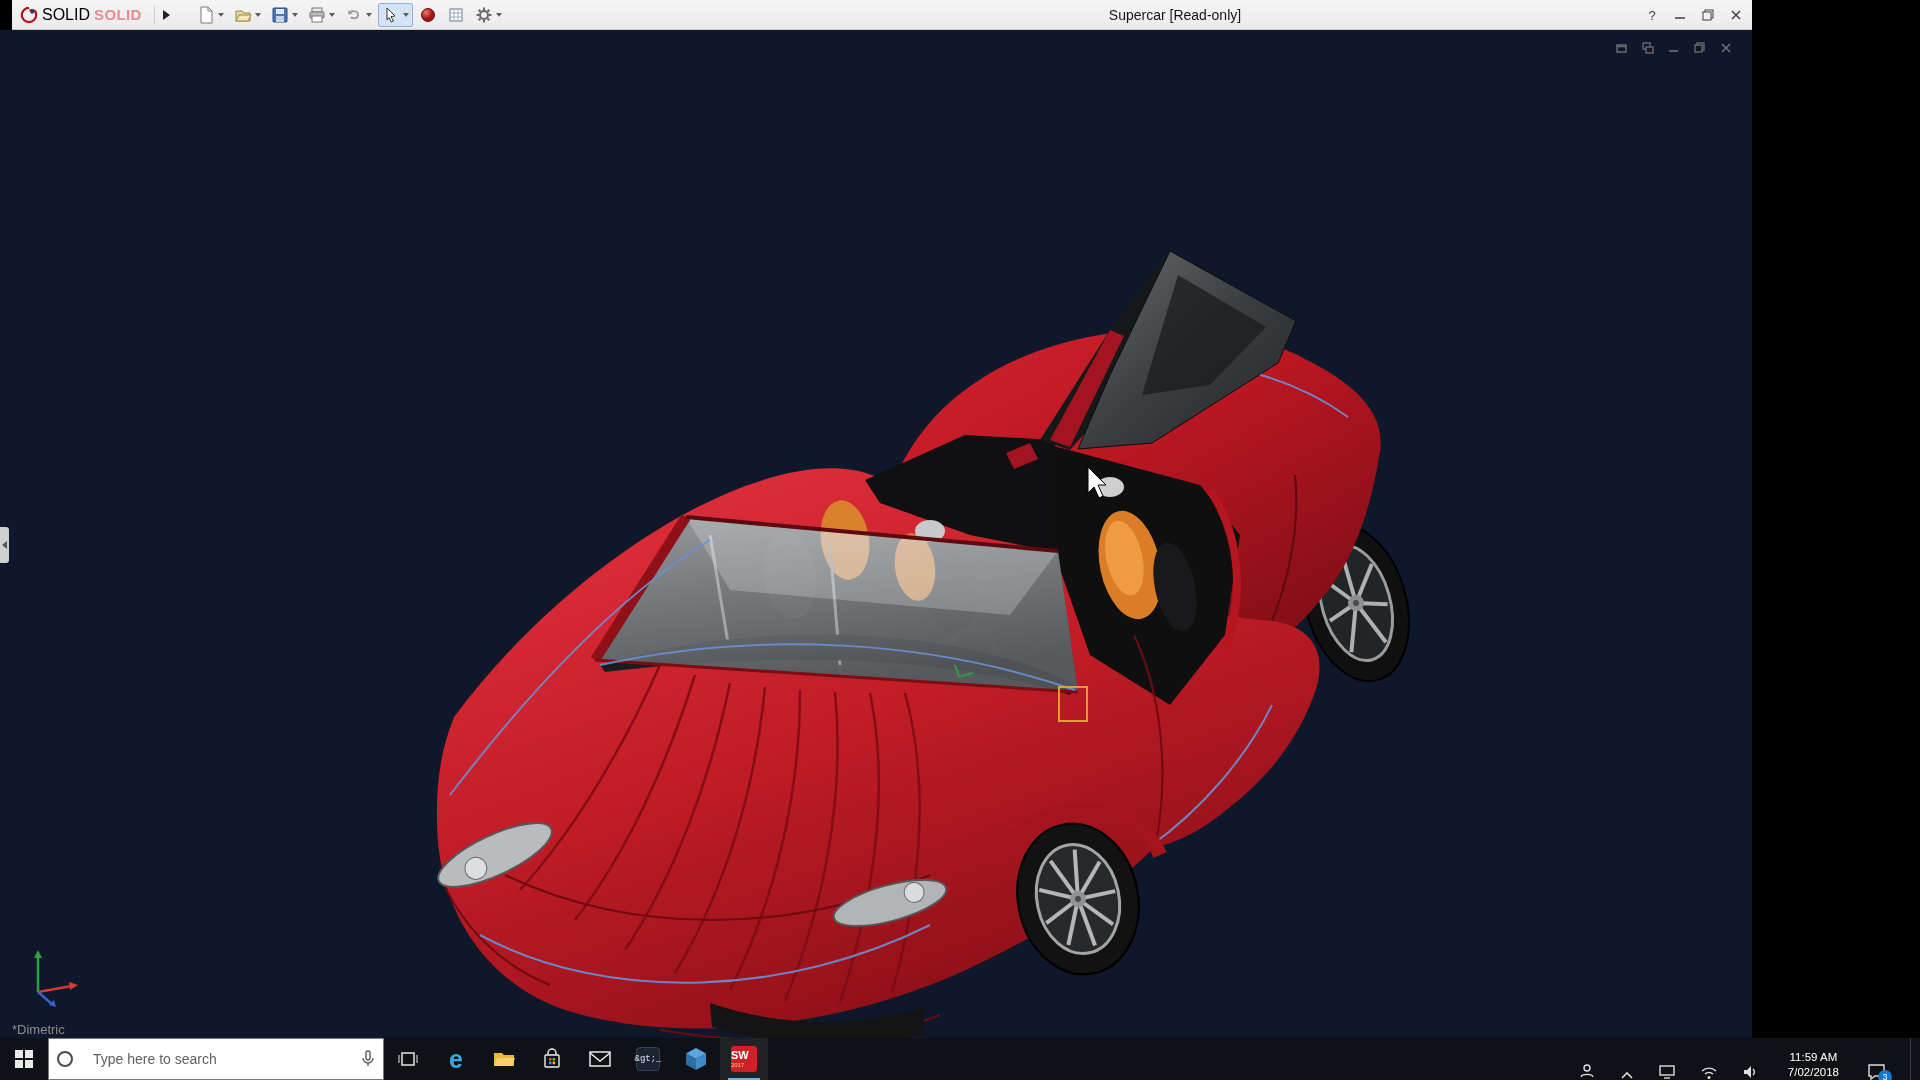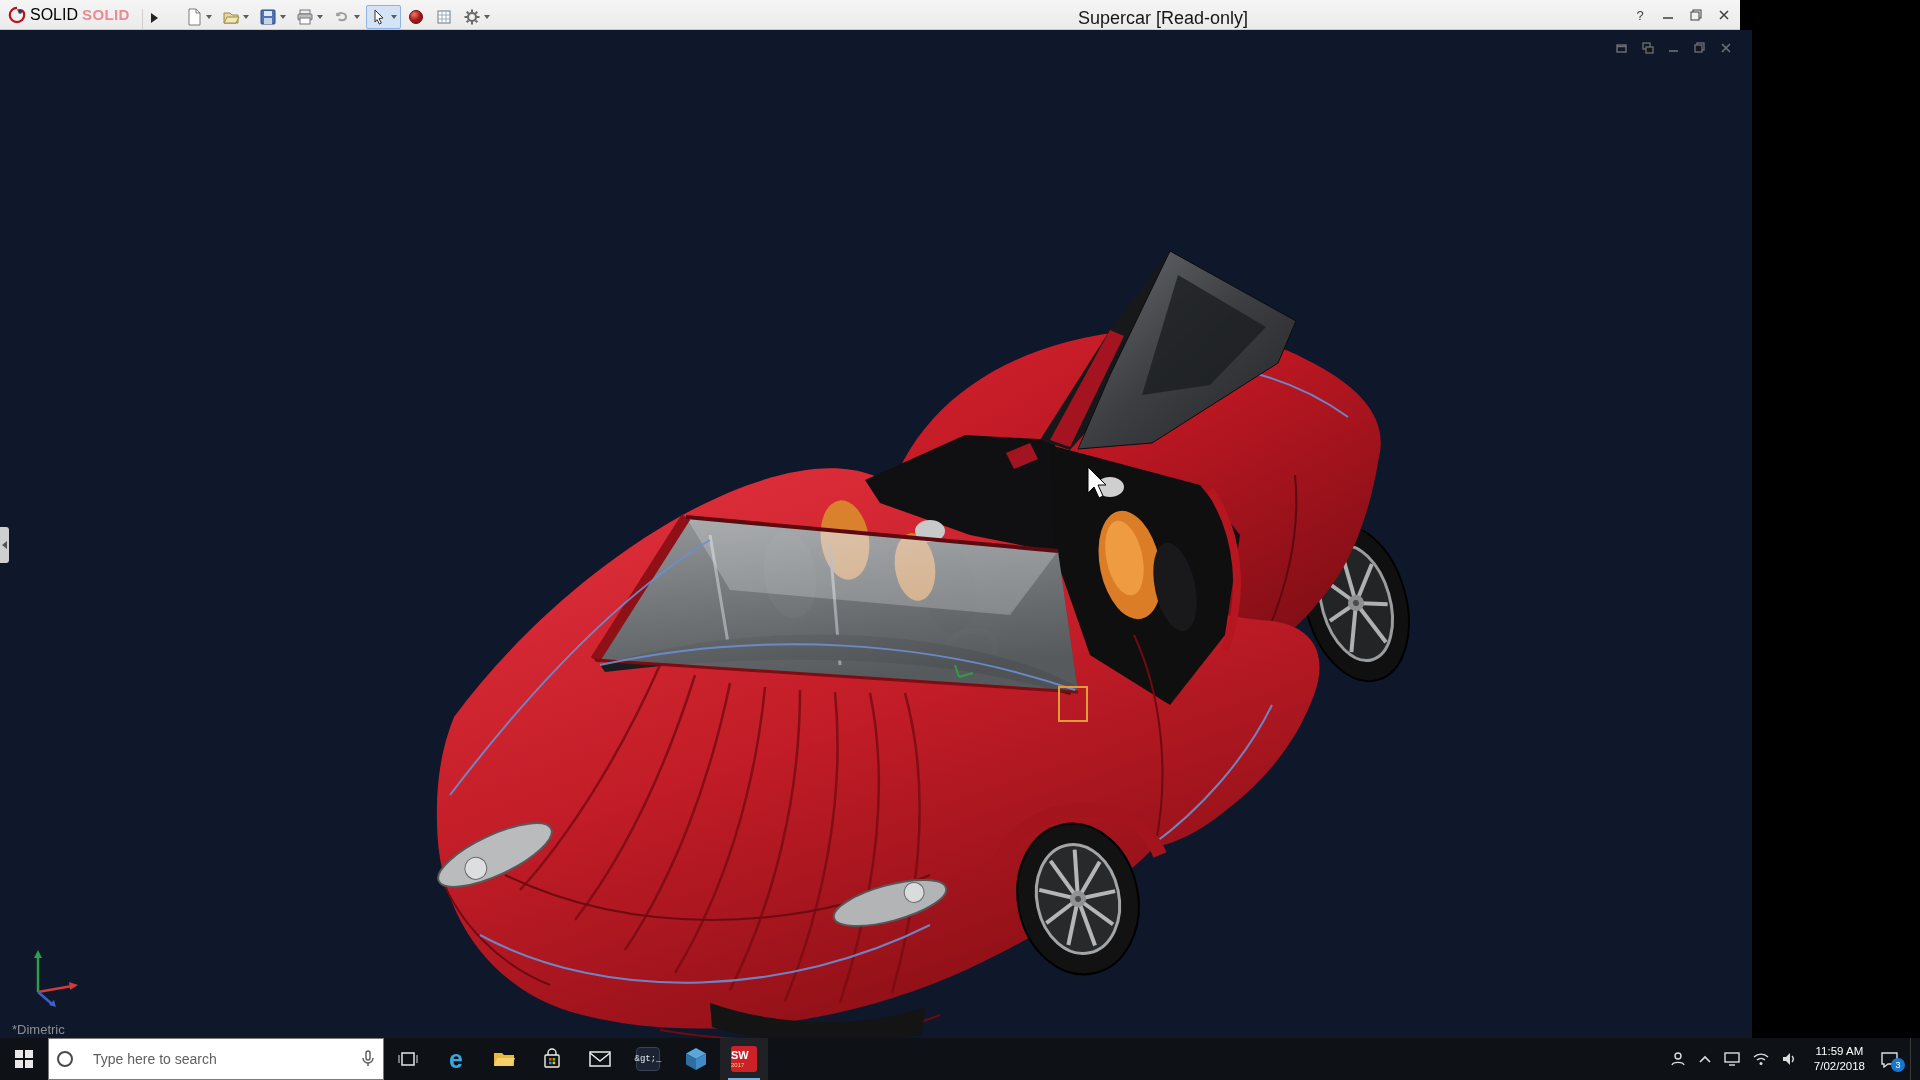--- a/index.html
+++ b/index.html
@@ -1,32 +1,32 @@
 <!DOCTYPE html>
 <html><head>
 <meta charset="utf-8">
 <style>
   *{margin:0;padding:0;box-sizing:border-box}
   html,body{width:1920px;height:1080px;overflow:hidden;background:#000;font-family:"Liberation Sans",sans-serif}
 
   
-  .titlebar{position:absolute;top:0;left:0;width:1740px;height:30px;
+  .titlebar{position:absolute;top:0;left:12px;width:1740px;height:30px;
     background:linear-gradient(#f5f5f5,#ebebeb);border-bottom:1px solid #c9c9c9;
-    display:flex;align-items:flex-end;z-index:30}
+    display:flex;align-items:center;z-index:30}
   .brand{display:flex;align-items:center;gap:4px;padding:0 8px;height:100%}
   .brand-works{font-weight:bold;font-size:15px;color:#ea8a92;letter-spacing:.4px}
   .vsep{width:1px;height:20px;background:#cfcfcf;margin:0 4px}
   .flyout{width:16px;height:22px;display:flex;align-items:center;justify-content:center;cursor:pointer}
   .flyout .tri{width:0;height:0;border-top:5px solid transparent;border-bottom:5px solid transparent;border-left:7px solid #222}
   .tools{display:flex;align-items:center;gap:2px;margin-left:18px}
   .tb{height:24px;display:flex;align-items:center;padding:0 3px;border:1px solid transparent;border-radius:2px;cursor:pointer}
   .tb svg{display:block}
   .tb.pressed{background:#d5e3f6;border-color:#8fb2de}
   .caret{width:0;height:0;border-left:3.5px solid transparent;border-right:3.5px solid transparent;border-top:4px solid #5d5d5d;margin-left:3px}
-  .win-title{position:absolute;left:1163px;transform:translateX(-50%);font-size:18px;color:#161616;white-space:nowrap}
+  .win-title{position:absolute;left:1163px;transform:translateX(-50%);font-size:14px;color:#161616;white-space:nowrap}
   .tb-right{position:absolute;right:2px;top:0;height:30px;display:flex;align-items:center}
   .wbtn{width:28px;height:28px;display:flex;align-items:center;justify-content:center;color:#3f3f3f;font-size:13px;cursor:pointer}
 
   
   .viewport{position:absolute;top:30px;left:0;width:1752px;height:1008px;background:#0f172a;overflow:hidden}
   .child-controls{position:absolute;top:10px;right:18px;display:flex;gap:10px;z-index:5}
   .cbtn{width:16px;height:16px;display:flex;align-items:center;justify-content:center;cursor:pointer;opacity:.75}
   .car{position:absolute;left:410px;top:205px;width:1000px;height:810px}
   .triad{position:absolute;left:20px;bottom:28px;width:62px;height:66px}
   .view-label{position:absolute;left:12px;bottom:1px;color:#8f8f8f;font-size:13px}
@@ -44,21 +44,21 @@
   .cortana-ring{width:16px;height:16px;border:2px solid #4a4a4a;border-radius:50%;flex:none}
   .searchbox input{flex:1;border:none;outline:none;font-size:14px;color:#222;font-family:"Liberation Sans",sans-serif;background:transparent}
   .searchbox input::placeholder{color:#5f5f5f}
   .tk-icon{width:48px;display:flex;align-items:center;justify-content:center;cursor:pointer;position:relative}
   .tk-icon.active{background:rgba(255,255,255,.07)}
   .tk-icon.active::after{content:"";position:absolute;bottom:0;left:8px;right:8px;height:2px;background:#6cb2e8}
   .edge-e{font-size:25px;font-weight:bold;color:#3ba7e0;line-height:1}
   .sw-badge{width:26px;height:26px;background:#cc2128;border-radius:3px;display:flex;flex-direction:column;align-items:flex-start;justify-content:center}
   .sw-badge .sw{color:#fff;font-weight:bold;font-size:11px;line-height:1}
   .sw-badge .yr{color:#f7d774;font-size:6px;line-height:1;margin-top:1px}
-  .tray{margin-left:auto;display:flex;align-items:center;gap:11px;padding-right:4px}
+  .tray{margin-left:auto;display:flex;align-items:flex-end;gap:24px;padding-right:4px}
   .tray-ic{display:flex;align-items:center;justify-content:center;cursor:pointer}
   .clock{color:#fff;font-size:11.5px;text-align:center;line-height:1.3;cursor:pointer;padding:0 4px}
   .notif{position:relative;cursor:pointer}
   .badge{position:absolute;right:-6px;bottom:-4px;width:14px;height:14px;border-radius:50%;background:#1777cf;
     color:#fff;font-size:9px;display:flex;align-items:center;justify-content:center}
   .show-desktop{width:6px;border-left:1px solid #3a3a3a;cursor:pointer}
 </style>
 </head>
 <body>
 

